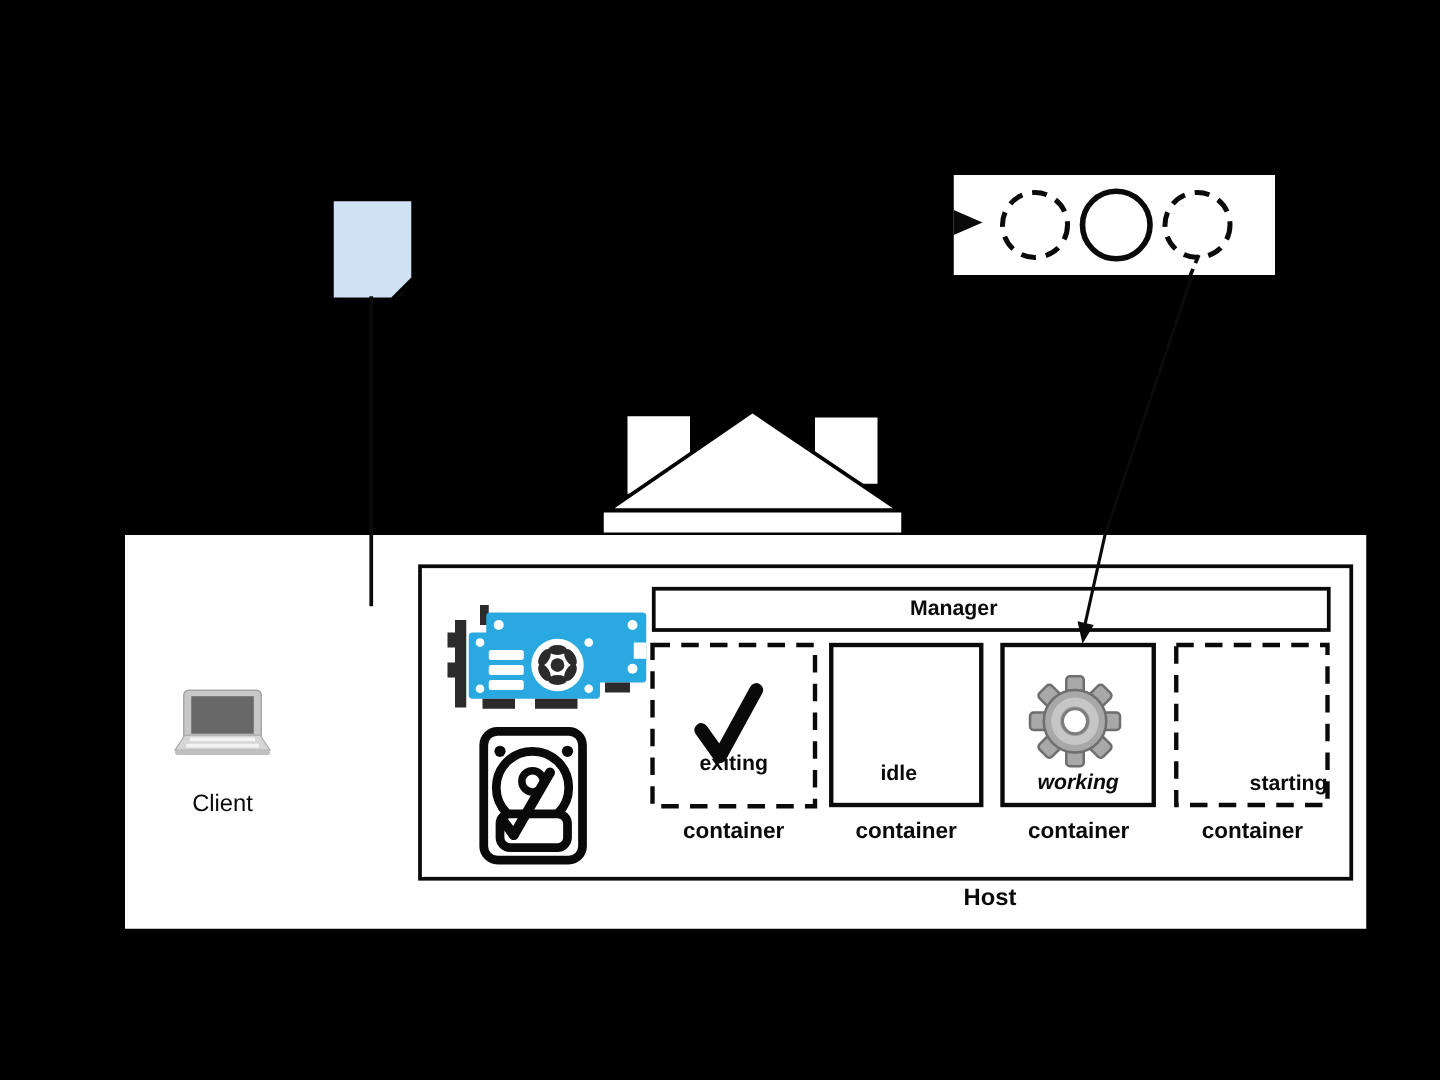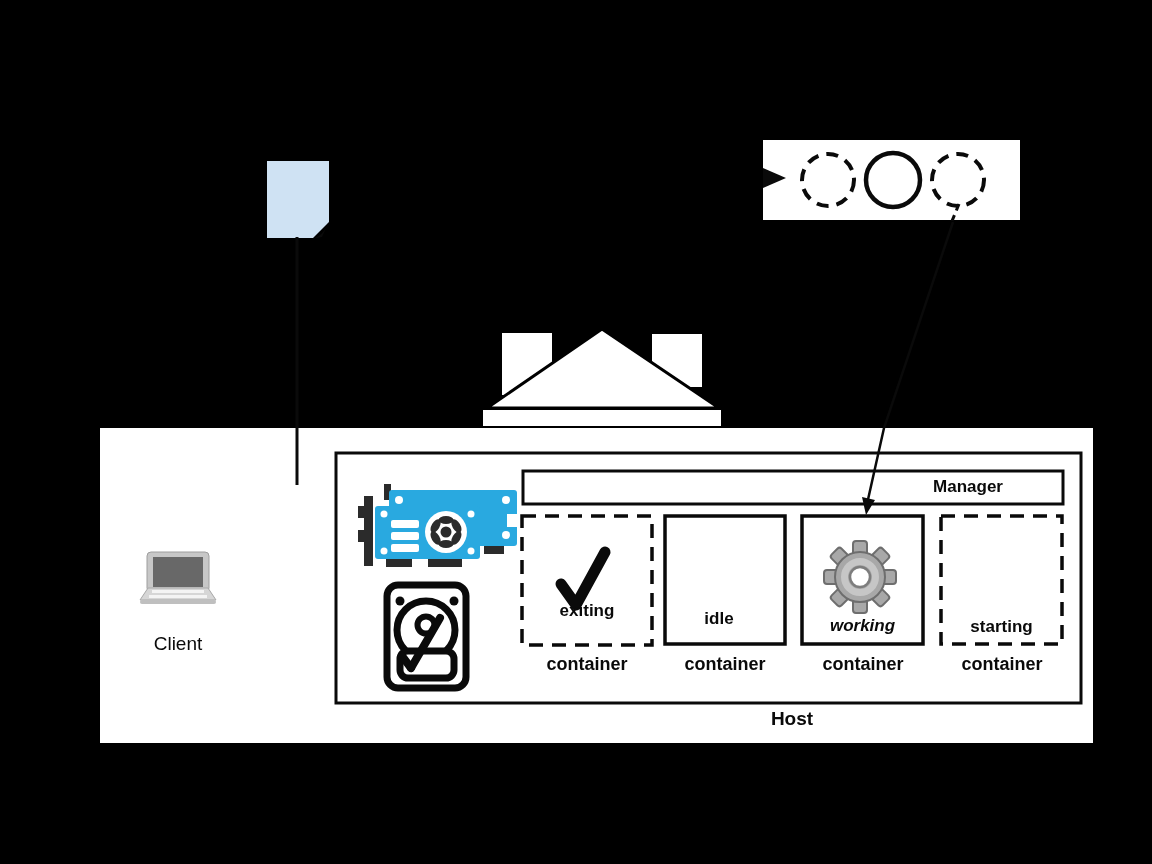--- a/index.html
+++ b/index.html
@@ -126,26 +126,26 @@
     </g>
 
     <g>
       <polyline points="953,222 884,428 867,504" fill="none" stroke="#0a0a0a" stroke-width="2.5"></polyline>
       <polygon points="866,515 875,500 862,497" fill="#0a0a0a"></polygon>
     </g>
   </svg>
 
   <div class="txt" style="left:128px;top:634px;width:100px;font-size:19px;">Client</div>
 
-  <div class="txt bold" style="left:523px;top:478px;width:480px;font-size:17px;text-align:right;">Manager</div>
+  <div class="txt bold" style="left:523px;top:478px;width:480px;font-size:17px;">Manager</div>
 
   <div class="txt state-label" style="left:522px;top:602px;width:130px;">exiting</div>
   <div class="txt state-label" style="left:665px;top:610px;width:108px;">idle</div>
   <div class="txt state-label" style="left:802px;top:617px;width:121px;font-style:italic;">working</div>
-  <div class="txt state-label" style="left:941px;top:618px;width:121px;">starting</div>
+  <div class="txt state-label" style="left:941px;top:618px;width:121px;text-align:right;">starting</div>
 
   <div class="txt container-label" style="left:512px;top:655px;width:150px;">container</div>
   <div class="txt container-label" style="left:650px;top:655px;width:150px;">container</div>
   <div class="txt container-label" style="left:788px;top:655px;width:150px;">container</div>
   <div class="txt container-label" style="left:927px;top:655px;width:150px;">container</div>
 
   <div class="txt bold" style="left:692px;top:709px;width:200px;font-size:19px;text-align:center;">Host</div>
 </div>
 
 </body></html>

